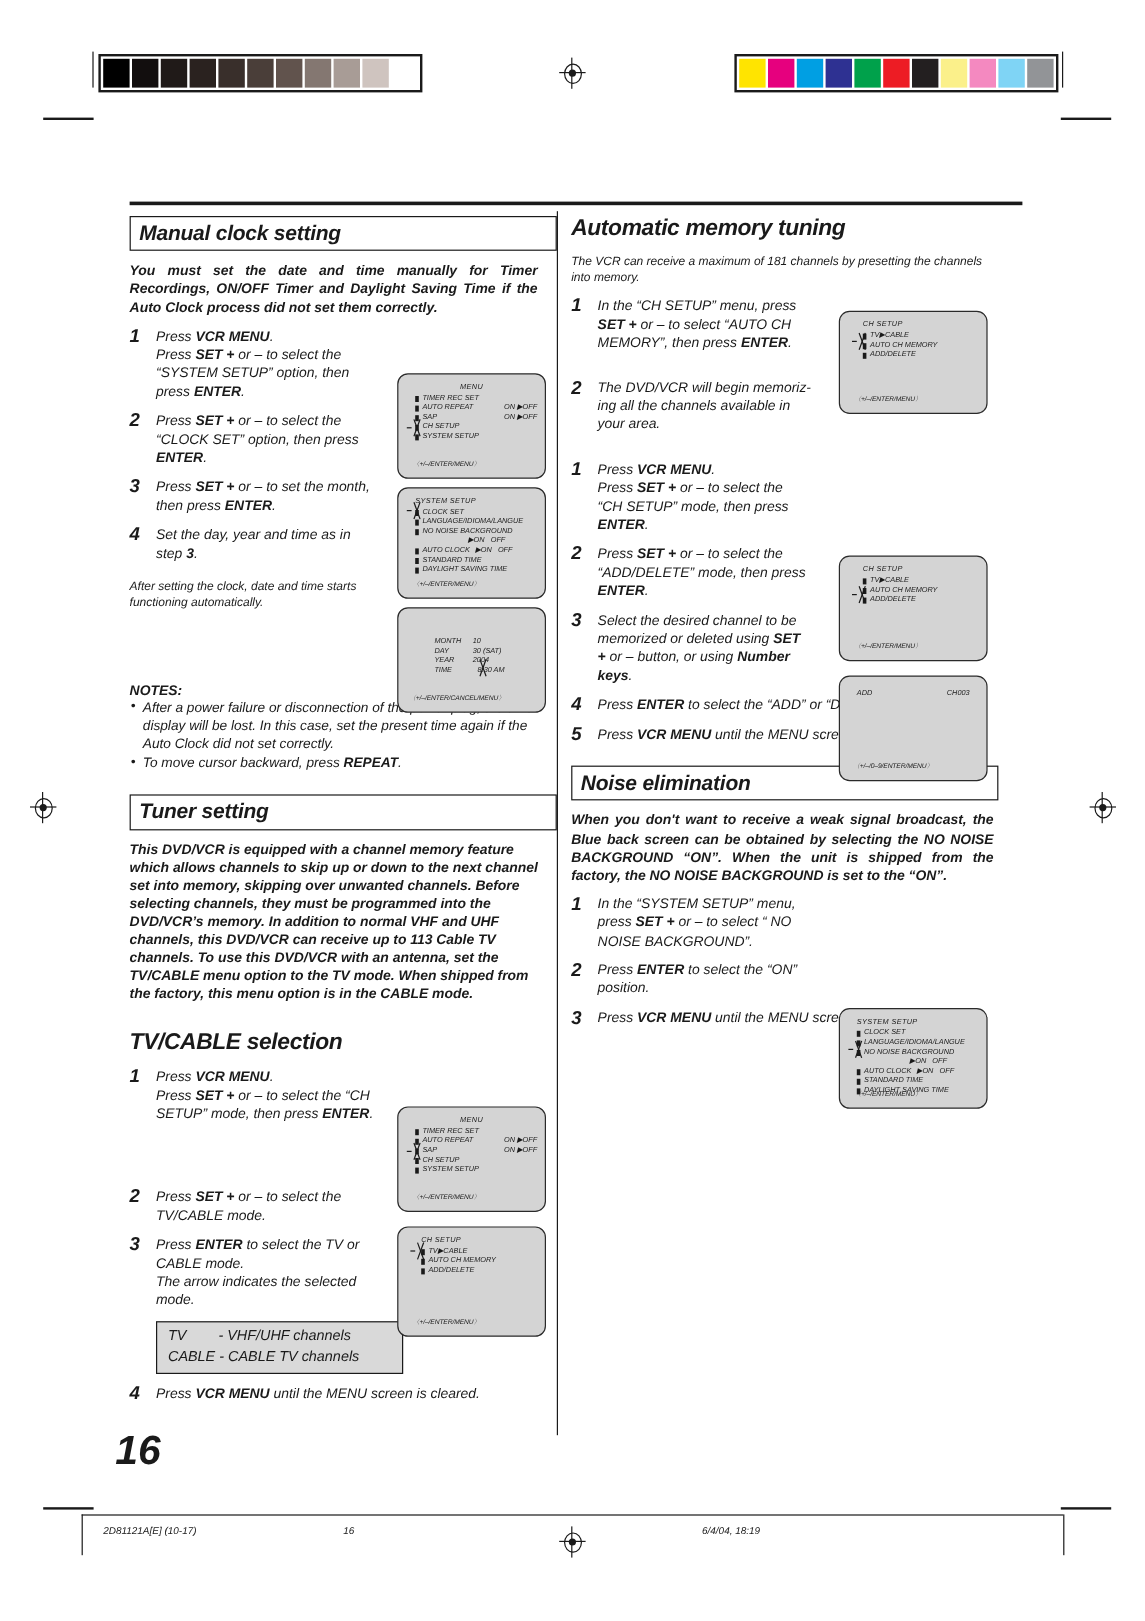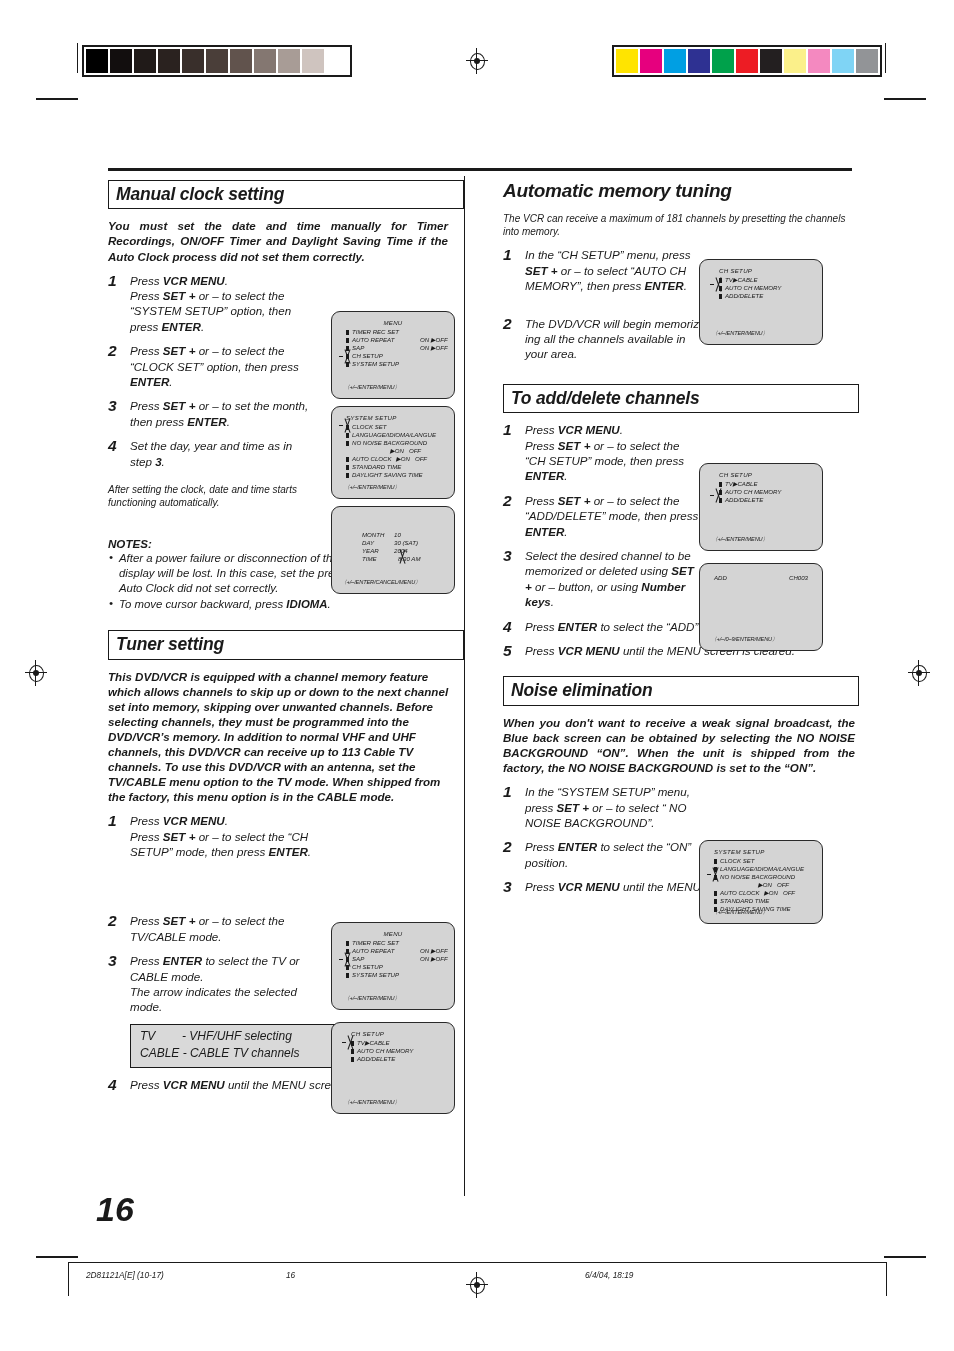--- a/index.html
+++ b/index.html
@@ -38,21 +38,21 @@
   .reg-target .hl { position: absolute; top: 12px; left: 0; height: 1px; width: 22px; background: #1a1a1a; }
 
   .crop-corner { position: absolute; background: #1a1a1a; }
 
   
   .rule-top { position: absolute; left: 108px; top: 168px; width: 744px; height: 3px; background: #1a1a1a; }
   .col-divider { position: absolute; left: 464px; top: 176px; width: 1px; height: 1020px; background: #1a1a1a; }
 
   .col { position: absolute; top: 180px; width: 356px; }
   .col-left { left: 108px; }
-  .col-right { left: 503px; }
+  .col-right { left: 476px; }
 
   
   .sec-title {
     border: 1.6px solid #1a1a1a;
     font-size: 17.5px; font-weight: bold;
     padding: 4px 0 5px 7px;
     line-height: 1.05;
     margin-bottom: 9px;
     letter-spacing: -0.2px;
   }
@@ -238,53 +238,54 @@
       <span class="txt">Press <b>SET +</b> or – to set the month,<br>then press <b>ENTER</b>.</span>
     </div>
 
     <div class="step" style="width:215px; margin-bottom:14px;">
       <span class="num">4</span>
       <span class="txt">Set the day, year and time as in<br>step <b>3</b>.</span>
     </div>
 
     <div class="para" style="width:225px; margin-bottom:0;">After setting the clock, date and time starts functioning automatically.</div>
 
-    <div class="notes-title" style="margin-top:28px;">NOTES:</div>
+    <div class="notes-title" style="margin-top:60px;">NOTES:</div>
 
     <div class="note-item" style="width:340px;">
       <span class="bullet">•</span>
       <span>After a power failure or disconnection of the power plug, the time display will be lost. In this case, set the present time again if the Auto Clock did not set correctly.</span>
     </div>
     <div class="note-item" style="width:340px;">
       <span class="bullet">•</span>
-      <span>To move cursor backward, press <b>IDIOMA</b>.</span>
+      <span>To move cursor backward, press <b>REPEAT</b>.</span>
     </div>
 
     <div class="sec-title" style="margin-top:18px;">Tuner setting</div>
 
     <div class="intro" style="width:345px; text-align:left;">This DVD/VCR is equipped with a channel memory feature which allows channels to skip up or down to the next channel set into memory, skipping over unwanted channels. Before selecting channels, they must be programmed into the DVD/VCR’s memory. In addition to normal VHF and UHF channels, this DVD/VCR can receive up to 113 Cable TV channels. To use this DVD/VCR with an antenna, set the TV/CABLE menu option to the TV mode. When shipped from the factory, this menu option is in the CABLE mode.</div>
 
+    <div class="sec-title-plain" style="margin-top:22px;">TV/CABLE selection</div>
 
     <div class="step" style="width:218px;">
       <span class="num">1</span>
       <span class="txt">Press <b>VCR MENU</b>.<br>Press <b>SET +</b> or – to select the “CH<br>SETUP” mode, then press <b>ENTER</b>.</span>
     </div>
 
     <div class="step" style="width:218px; margin-top:54px;">
       <span class="num">2</span>
       <span class="txt">Press <b>SET +</b> or  – to select the<br>TV/CABLE mode.</span>
     </div>
 
     <div class="step" style="width:218px;">
       <span class="num">3</span>
       <span class="txt">Press <b>ENTER</b> to select the TV or<br>CABLE mode.<br>The arrow indicates the selected<br>mode.</span>
     </div>
 
     <div class="mode-box">
-      <div>TV        - VHF/UHF selecting</div>
+      <div>TV        - VHF/UHF channels</div>
       <div>CABLE - CABLE TV channels</div>
     </div>
 
     <div class="step" style="width:345px;">
       <span class="num">4</span>
       <span class="txt">Press <b>VCR MENU</b> until the MENU screen is cleared.</span>
     </div>
   </div>
 
   <div class="col col-right">
@@ -296,21 +297,20 @@
     <div class="step" style="width:205px;">
       <span class="num">1</span>
       <span class="txt">In the “CH SETUP” menu, press<br><b>SET +</b> or – to select “AUTO CH<br>MEMORY”, then press <b>ENTER</b>.</span>
     </div>
 
     <div class="step" style="width:205px; margin-top:22px; margin-bottom:22px;">
       <span class="num">2</span>
       <span class="txt">The DVD/VCR will begin memoriz-<br>ing all the channels available in<br>your area.</span>
     </div>
 
-    <div class="sec-title">To add/delete channels</div>
 
 
     <div class="step" style="width:205px;">
       <span class="num">1</span>
       <span class="txt">Press <b>VCR MENU</b>.<br>Press <b>SET +</b> or – to select the<br>“CH SETUP” mode, then press<br><b>ENTER</b>.</span>
     </div>
 
     <div class="step" style="width:205px;">
       <span class="num">2</span>
       <span class="txt">Press <b>SET +</b> or – to select the<br>“ADD/DELETE” mode, then press<br><b>ENTER</b>.</span>

